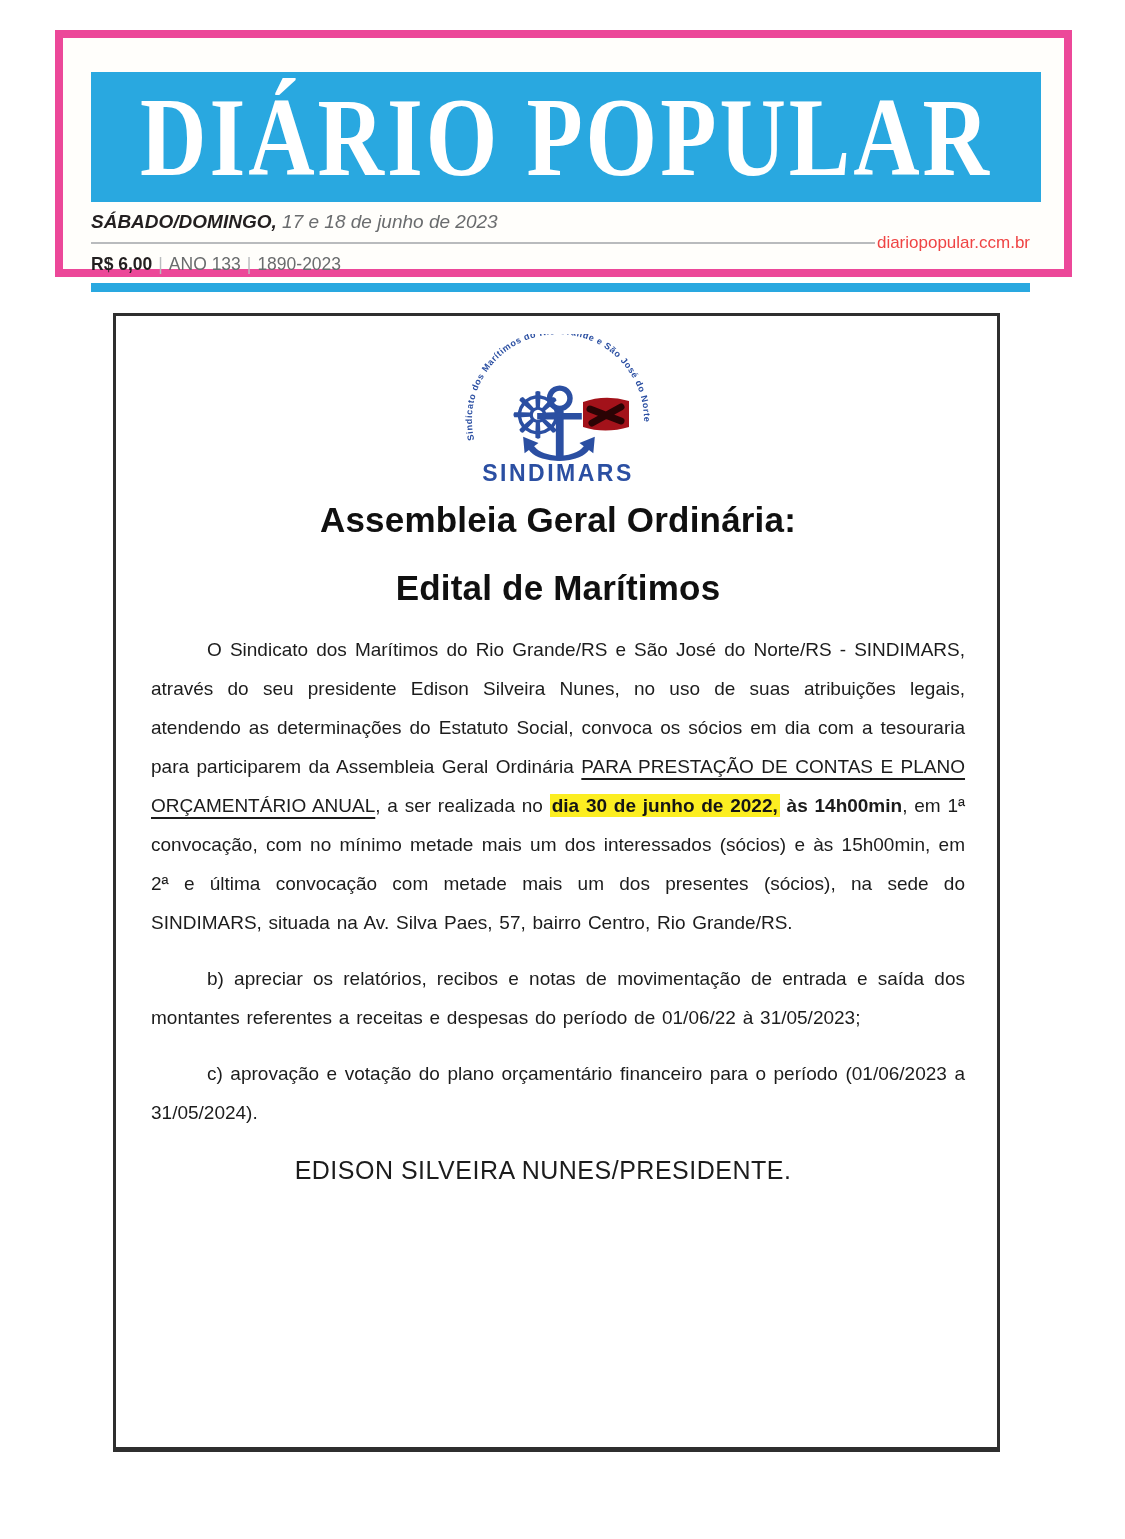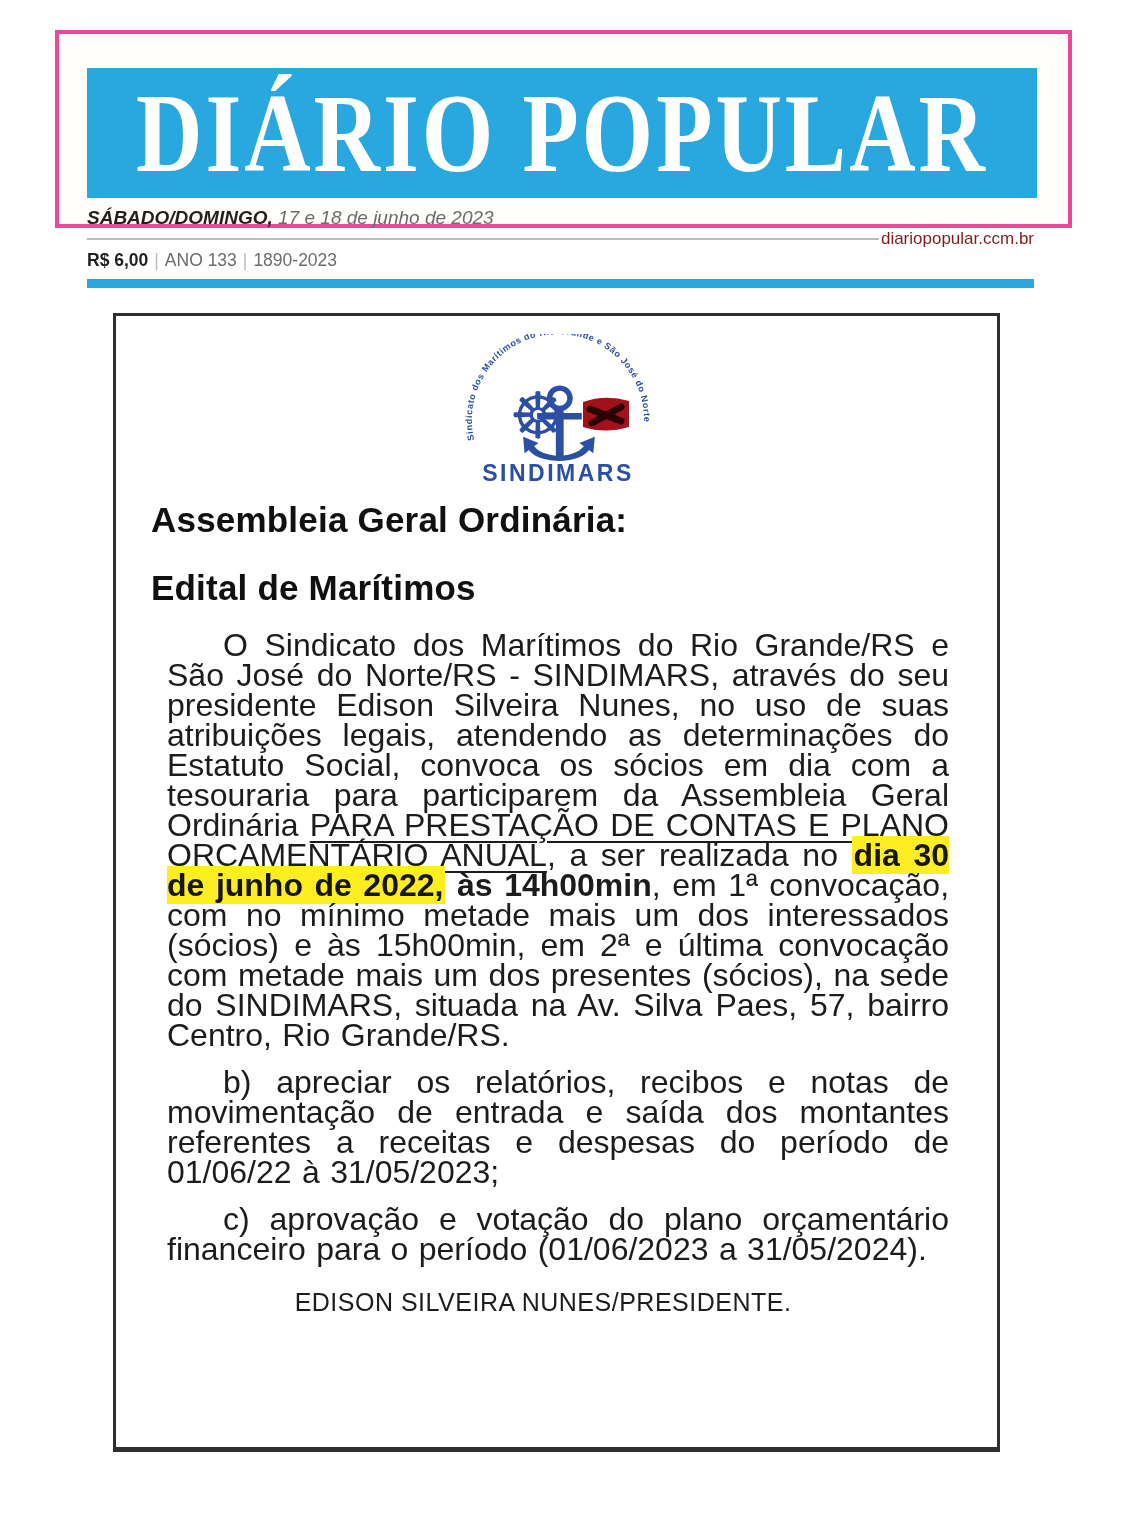--- a/index.html
+++ b/index.html
@@ -3,60 +3,60 @@
 <meta charset="utf-8">
 <style>
   html,body{margin:0;padding:0;background:#ffffff;}
   .page{
     position:relative;width:1125px;height:1539px;background:#ffffff;
     overflow:hidden;font-family:"Liberation Sans",sans-serif;
   }
 
   
   .mast-frame{
-    position:absolute;left:55px;top:30px;width:1017px;height:198px;
-    box-sizing:border-box;border:4px solid #ec4899;background:#fffefb;
+    position:absolute;left:55px;top:30px;width:1017px;height:247px;
+    box-sizing:border-box;border:8px solid #ec4899;background:#fffefb;
   }
   .mast-banner{
     margin:34px 0 0 28px;width:950px;height:130px;background:#29a8e0;
     display:flex;align-items:center;justify-content:center;overflow:visible;
   }
   .mast-title{
     font-family:"Liberation Serif",serif;font-weight:bold;font-size:92px;
     color:#ffffff;letter-spacing:3px;line-height:1;white-space:nowrap;
     transform:scaleY(1.22);transform-origin:center;
   }
   .mast-info{margin:0 34px 0 28px;}
   .edition-row{margin-top:9px;font-size:19px;color:#6a6c6e;font-style:italic;}
   .ed-bold{color:#231f20;font-weight:bold;}
   .divider-row{display:flex;align-items:center;margin-top:3px;height:14px;}
   .divider-line{flex:1;border-top:2px solid #b9bbbd;height:0;}
-  .website{margin-left:2px;font-size:17px;color:#7f1d1d;white-space:nowrap;}
+  .website{margin-left:2px;font-size:17px;color:#ef4444;white-space:nowrap;}
   .price-row{margin-top:4px;font-size:17.5px;color:#6a6c6e;display:flex;gap:6px;align-items:baseline;}
   .price{color:#231f20;font-weight:bold;}
   .sep{color:#b9bbbd;}
   .bluebar{margin-top:8px;height:9px;background:#29a8e0;}
 
   
   .notice-box{
     position:absolute;left:113px;top:313px;width:887px;min-height:1139px;
     box-sizing:border-box;background:#ffffff;
     border:3px solid #2f2f2f;border-bottom-width:5px;
     padding:16px 32px 26px 35px;
   }
   .logo-wrap{display:flex;justify-content:center;margin-top:2px;}
   .notice-h1,.notice-h2{
-    text-align:left;font-size:35px;font-weight:bold;color:#101010;
+    text-align:center;font-size:35px;font-weight:bold;color:#101010;
     margin:0;letter-spacing:0.2px;
   }
   .notice-h1{margin-top:14px;}
   .notice-h2{margin-top:28px;}
   .body-p{
-    font-size:32px;line-height:30px;color:#1c1c1c;
-    text-align:justify;margin:16px;text-indent:56px;word-spacing:1.5px;
+    font-size:19px;line-height:39px;color:#1c1c1c;
+    text-align:justify;margin:0;text-indent:56px;word-spacing:1.5px;
   }
   .opening{margin-top:22px;}
   .opening u{text-decoration-thickness:2px;text-underline-offset:5px;}
   .opening mark{background:#fcee21;font-weight:bold;color:#151515;padding:1px 2px;}
   .opening b{font-weight:bold;}
   .agenda-heading{
     font-size:28px;font-weight:bold;color:#101010;margin:16px 0 0;letter-spacing:0.2px;
   }
   .item{margin-top:17px;}
   .place-date{font-size:28px;color:#1c1c1c;text-align:right;margin:16px 0 0;}

